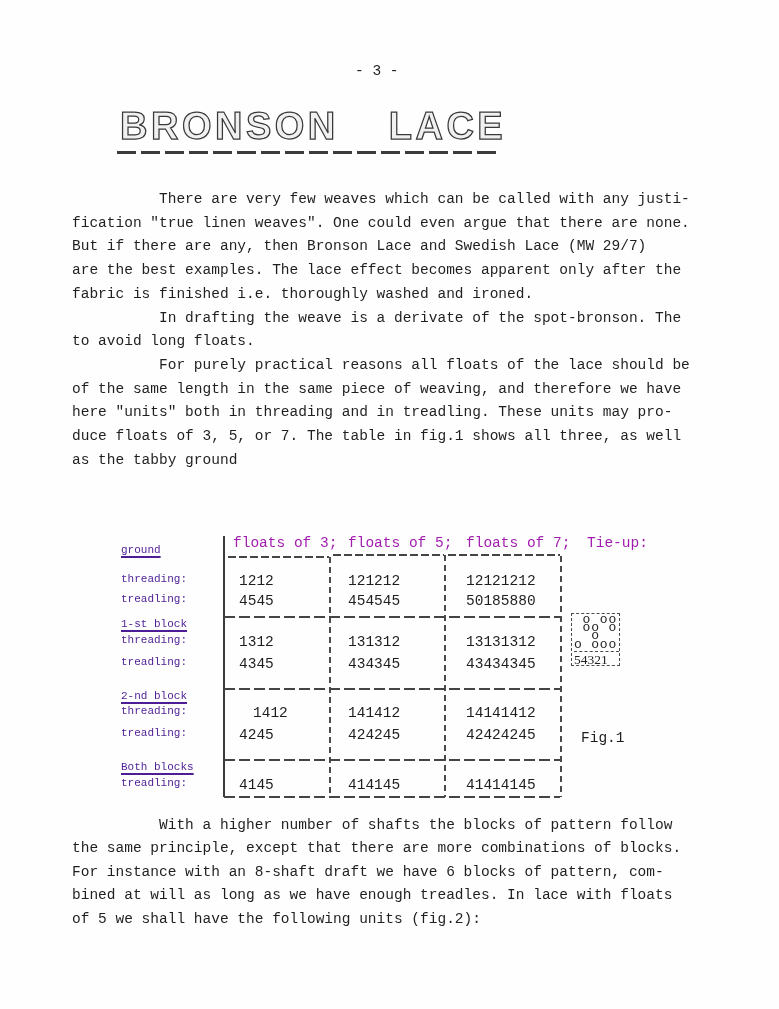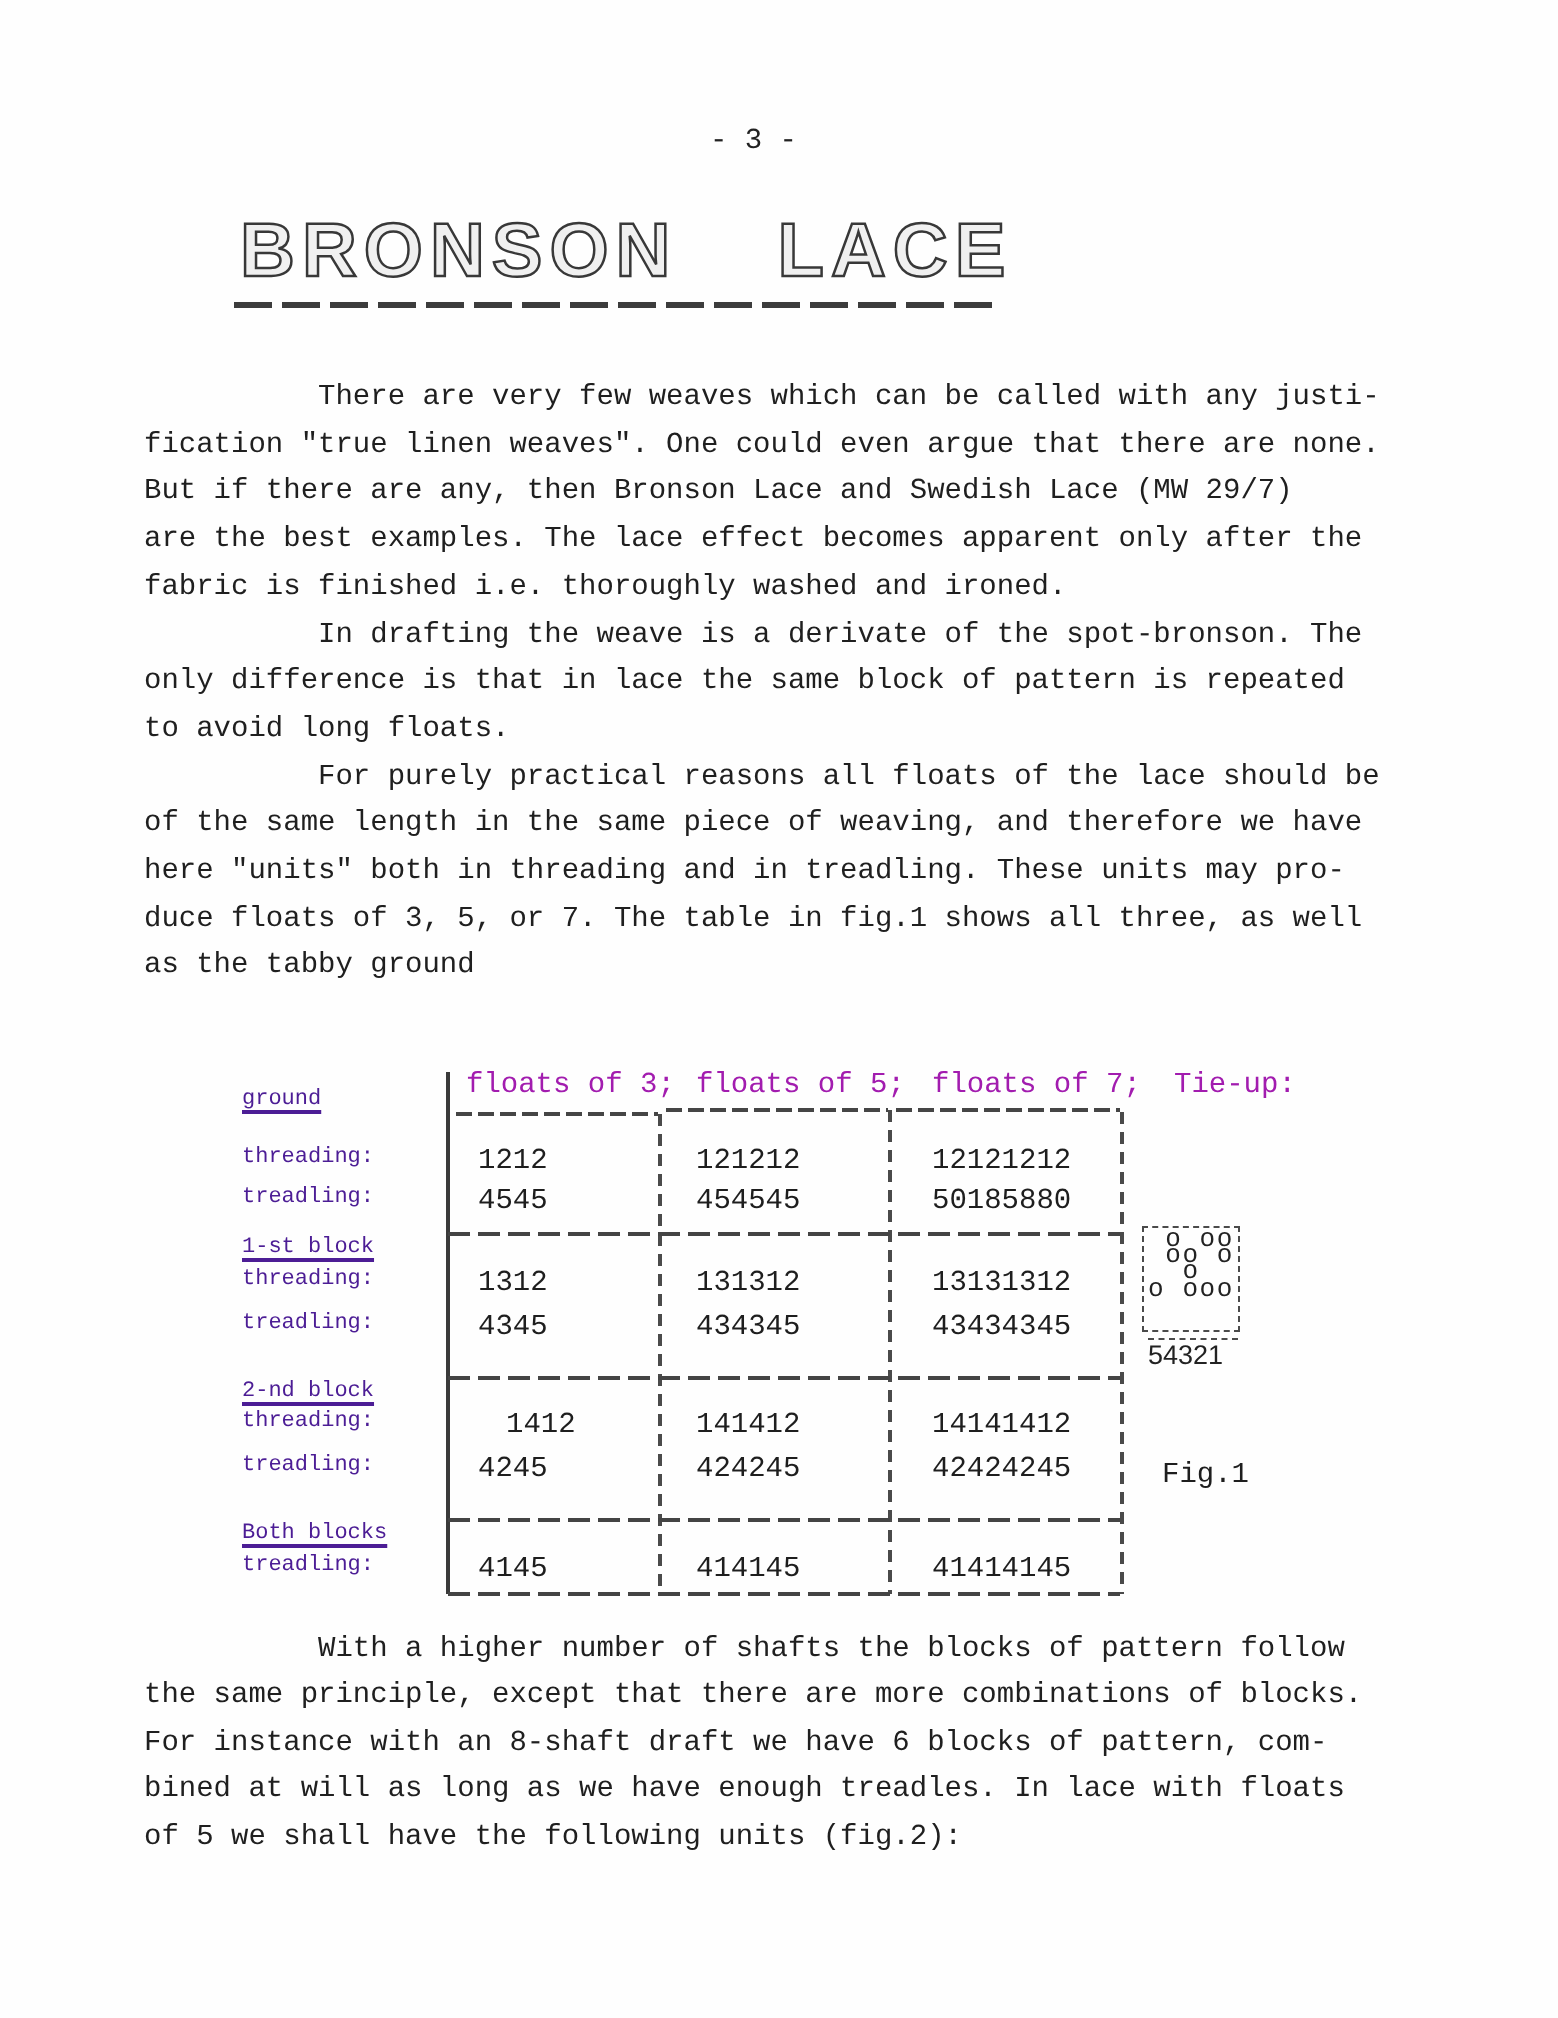--- a/index.html
+++ b/index.html
@@ -39,44 +39,43 @@
   .vbar{position:absolute;width:2px;background:#3a3a3a;}
   .hline{position:absolute;left:224px;width:336px;height:1.5px;
     background:repeating-linear-gradient(90deg,#444 0 11px,transparent 11px 15px);}
   
   .tieup{
     position:absolute;left:571px;top:613px;width:49px;height:53px;
     border:1px dashed #4a4a4a;box-sizing:border-box;padding:2px 0 0 2px;
   }
   .tieup-row{font-family:"Liberation Mono","DejaVu Sans Mono",monospace;
     font-size:13px;line-height:8.2px;letter-spacing:0.8px;white-space:pre;color:#222;}
-  .tieup-num{font-family:Liberation Sans, sans-serif;
+  .tieup-num{font-family:Liberation Serif, serif;
     font-size:13.5px;line-height:14px;white-space:pre;color:#222;
-    border-top:1px dashed #4a4a4a;margin-top:20px;padding-top:1px;}
+    border-top:1px dashed #4a4a4a;margin-top:2px;padding-top:1px;}
   .caption{position:absolute;left:581px;top:730px;font-size:14.5px;white-space:pre;color:#1e1e1e;}
   .pageno{position:absolute;left:355px;top:63px;font-size:14.5px;white-space:pre;color:#222;}
 </style>
 </head>
 <body>
 
 <div class="page">
 
   <div class="pageno">- 3 -</div>
 
   <h1 class="title"><span class="tw">BRONSON</span><span class="tw tw2">LACE</span></h1>
   <div class="title-rule"></div>
 
   <div class="textblock" style="top:188px">
     <div class="ln">          There are very few weaves which can be called with any justi-</div>
     <div class="ln">fication "true linen weaves". One could even argue that there are none.</div>
     <div class="ln">But if there are any, then Bronson Lace and Swedish Lace (MW 29/7)</div>
     <div class="ln">are the best examples. The lace effect becomes apparent only after the</div>
     <div class="ln">fabric is finished i.e. thoroughly washed and ironed.</div>
     <div class="ln">          In drafting the weave is a derivate of the spot-bronson. The</div>
-    <div class="ln">only difference is that in lace the same block of pattern is repeated</div>
     <div class="ln">to avoid long floats.</div>
     <div class="ln">          For purely practical reasons all floats of the lace should be</div>
     <div class="ln">of the same length in the same piece of weaving, and therefore we have</div>
     <div class="ln">here "units" both in threading and in treadling. These units may pro-</div>
     <div class="ln">duce floats of 3, 5, or 7. The table in fig.1 shows all three, as well</div>
     <div class="ln">as the tabby ground</div>
   </div>
 
   <div class="abs" style="inset:0">
 

